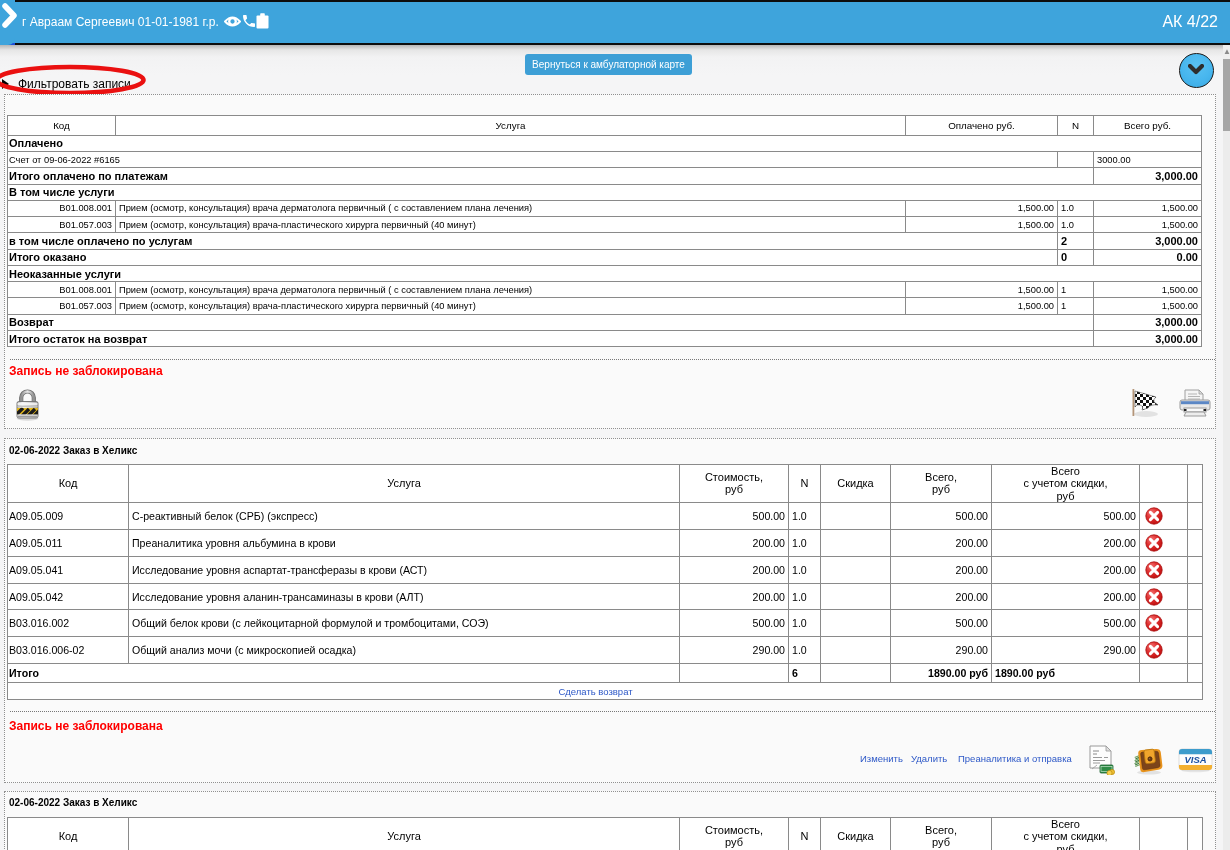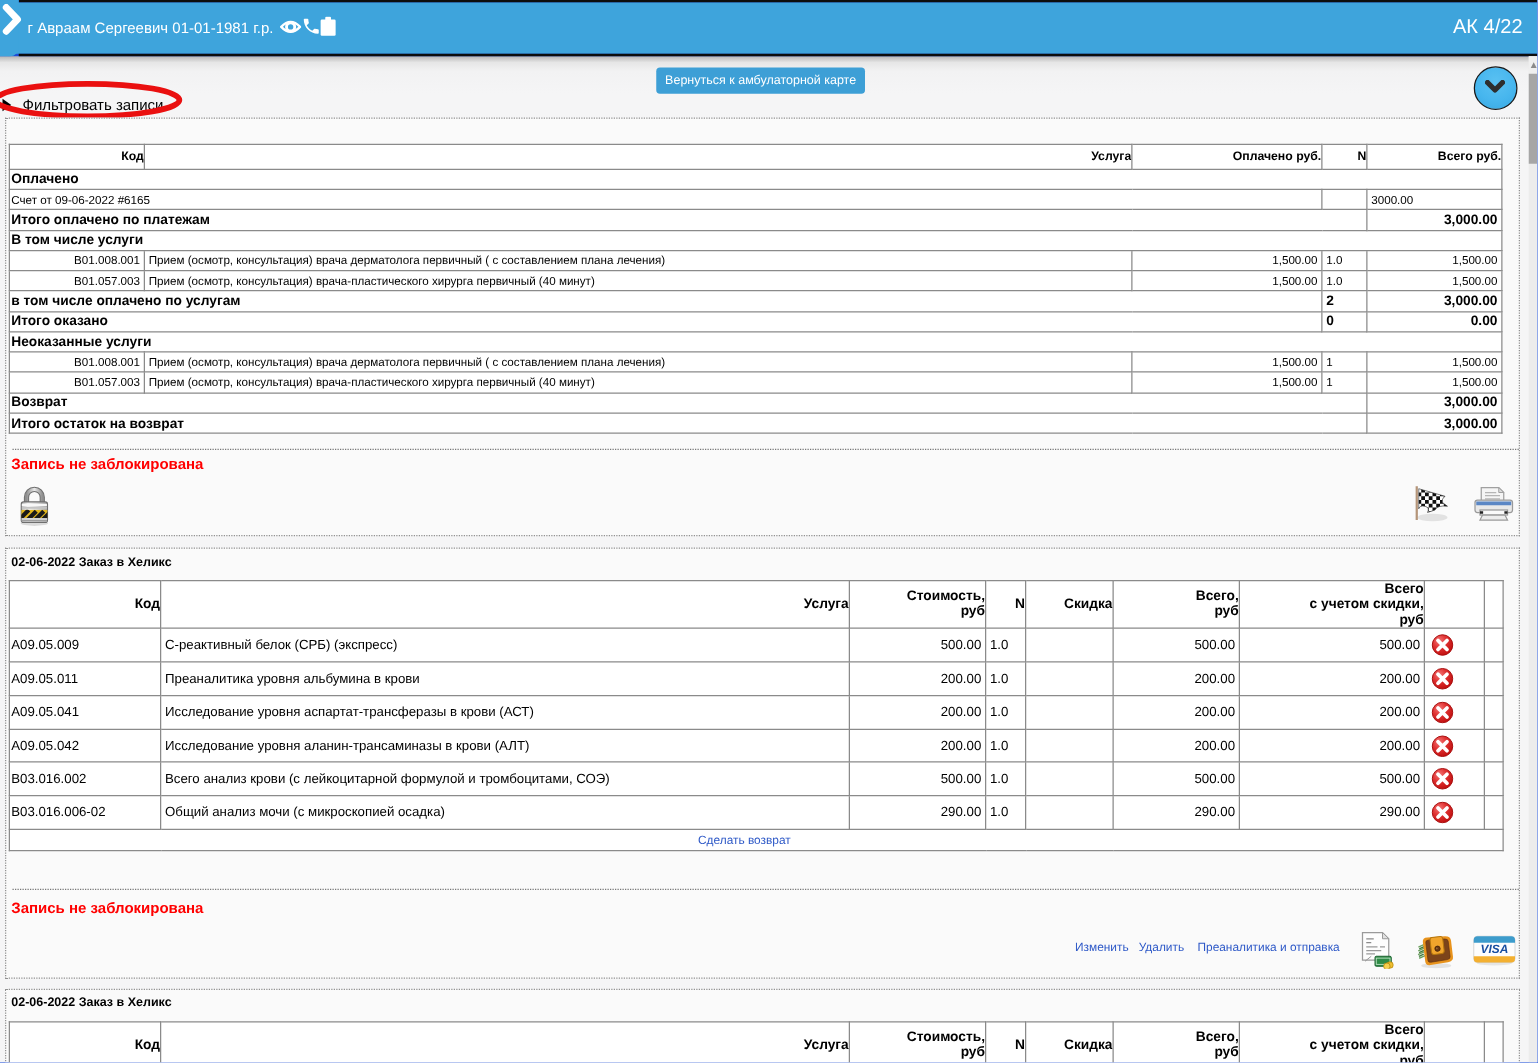--- a/index.html
+++ b/index.html
@@ -31,21 +31,21 @@
 #s2{top:438px;height:345px}
 #s3{top:791px;height:120px;border-bottom:none}
 #yellow{position:absolute;left:0;top:0;width:1210px;height:20px;background:#fbf183;
  font-weight:bold;font-size:11px;line-height:20px;padding-left:3px}
 .secthead{position:absolute;left:4px;font-weight:bold;font-size:10px;color:#000}
 .dotsep{position:absolute;left:5px;width:1205px;height:1px;border-top:1px dotted #777}
 .redtext{position:absolute;left:4px;color:#f00;font-weight:bold;font-size:12px}
 
 table{border-collapse:collapse;table-layout:fixed;background:#fff;position:absolute}
 td,th{border:1px solid #8a8a8a;overflow:hidden;white-space:nowrap;vertical-align:middle}
-th{font-weight:bold;text-align:right}
+th{font-weight:normal;text-align:center}
 td{padding:0 3px}
 .b{font-weight:bold}
 .r{text-align:right}
 #t1{left:2px;top:20px;width:1194px}
 #t1 th{height:19.8px;font-size:9.8px}
 #t1 td{height:16.27px;font-size:9.3px}
 #t1 td.b{font-size:11px}
 td:first-child{padding-left:1px}
 #t2,#t3{left:2px;top:25px;width:1195px}
 #t2 th,#t3 th{height:37px;font-size:11px;line-height:12.3px}
@@ -360,21 +360,21 @@
                   </radialGradient>
                 </defs>
                 <circle cx="9" cy="9" r="8.2" fill="url(#xg)" stroke="#a80f0f" stroke-width="0.8"></circle>
                 <path d="M5.4 5.4 L12.6 12.6 M12.6 5.4 L5.4 12.6" stroke="#fff" stroke-width="3" stroke-linecap="round"></path>
               </svg>
             </td>
             <td></td>
           </tr>
           <tr>
             <td>В03.016.002</td>
-            <td>Всего анализ крови (с лейкоцитарной формулой и тромбоцитами, СОЭ)</td>
+            <td>Общий белок крови (с лейкоцитарной формулой и тромбоцитами, СОЭ)</td>
             <td class="r">500.00</td>
             <td>1.0</td>
             <td></td>
             <td class="r">500.00</td>
             <td class="r">500.00</td>
             <td style="padding:0 0 0 5px">
               <svg width="18" height="18" viewBox="0 0 18 18" style="display:block">
                 <defs>
                   <radialGradient id="xg" cx="35%" cy="30%" r="75%">
                     <stop offset="0%" stop-color="#f47777"></stop>
@@ -402,20 +402,30 @@
                   <radialGradient id="xg" cx="35%" cy="30%" r="75%">
                     <stop offset="0%" stop-color="#f47777"></stop>
                     <stop offset="45%" stop-color="#e03333"></stop>
                     <stop offset="100%" stop-color="#c00d0d"></stop>
                   </radialGradient>
                 </defs>
                 <circle cx="9" cy="9" r="8.2" fill="url(#xg)" stroke="#a80f0f" stroke-width="0.8"></circle>
                 <path d="M5.4 5.4 L12.6 12.6 M12.6 5.4 L5.4 12.6" stroke="#fff" stroke-width="3" stroke-linecap="round"></path>
               </svg>
             </td>
+            <td></td>
+          </tr>
+          <tr class="tot">
+            <td colspan="2" class="b">Итого</td>
+            <td></td>
+            <td class="b">6</td>
+            <td></td>
+            <td class="b r">1890.00 руб</td>
+            <td class="b">1890.00 руб</td>
+            <td></td>
             <td></td>
           </tr>
           <tr class="ret">
             <td colspan="9" id="retlink"><span class="link">Сделать возврат</span></td>
           </tr>
         </tbody>
       </table>
 <div class="dotsep" style="top:272px"></div>
 <div class="redtext" style="top:280px">Запись не заблокирована</div>
 <span class="link" style="position:absolute;left:855px;top:314px">Изменить</span>

